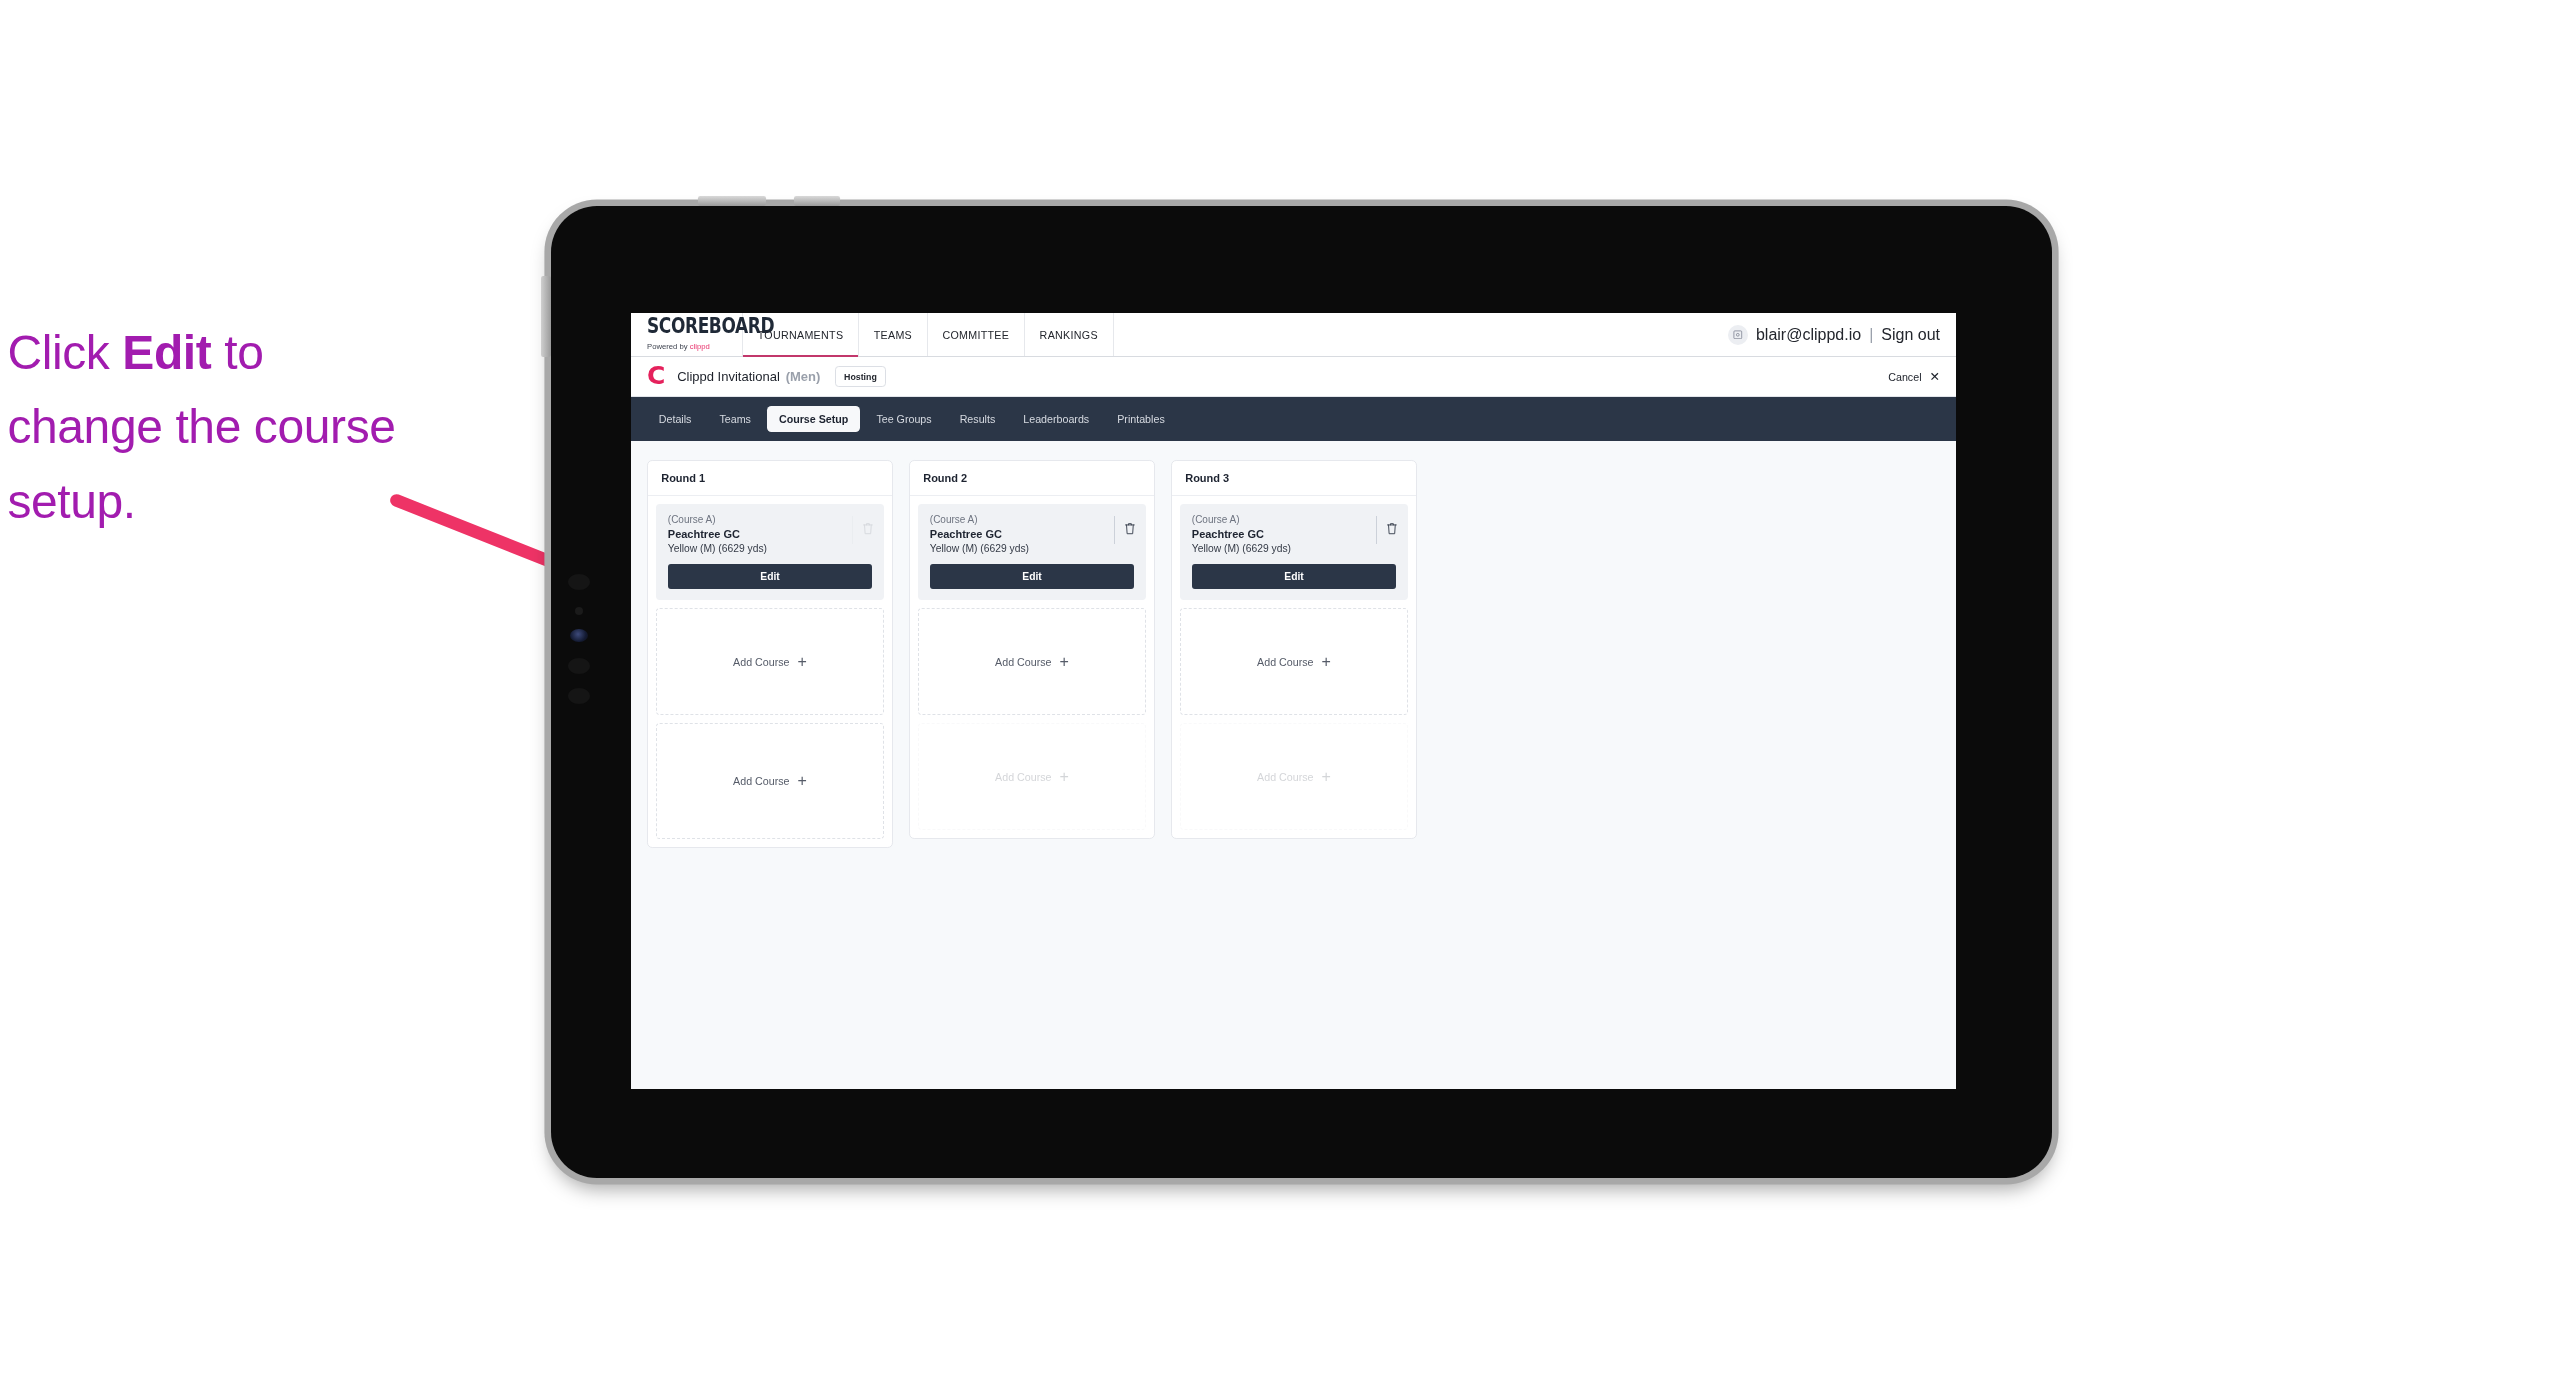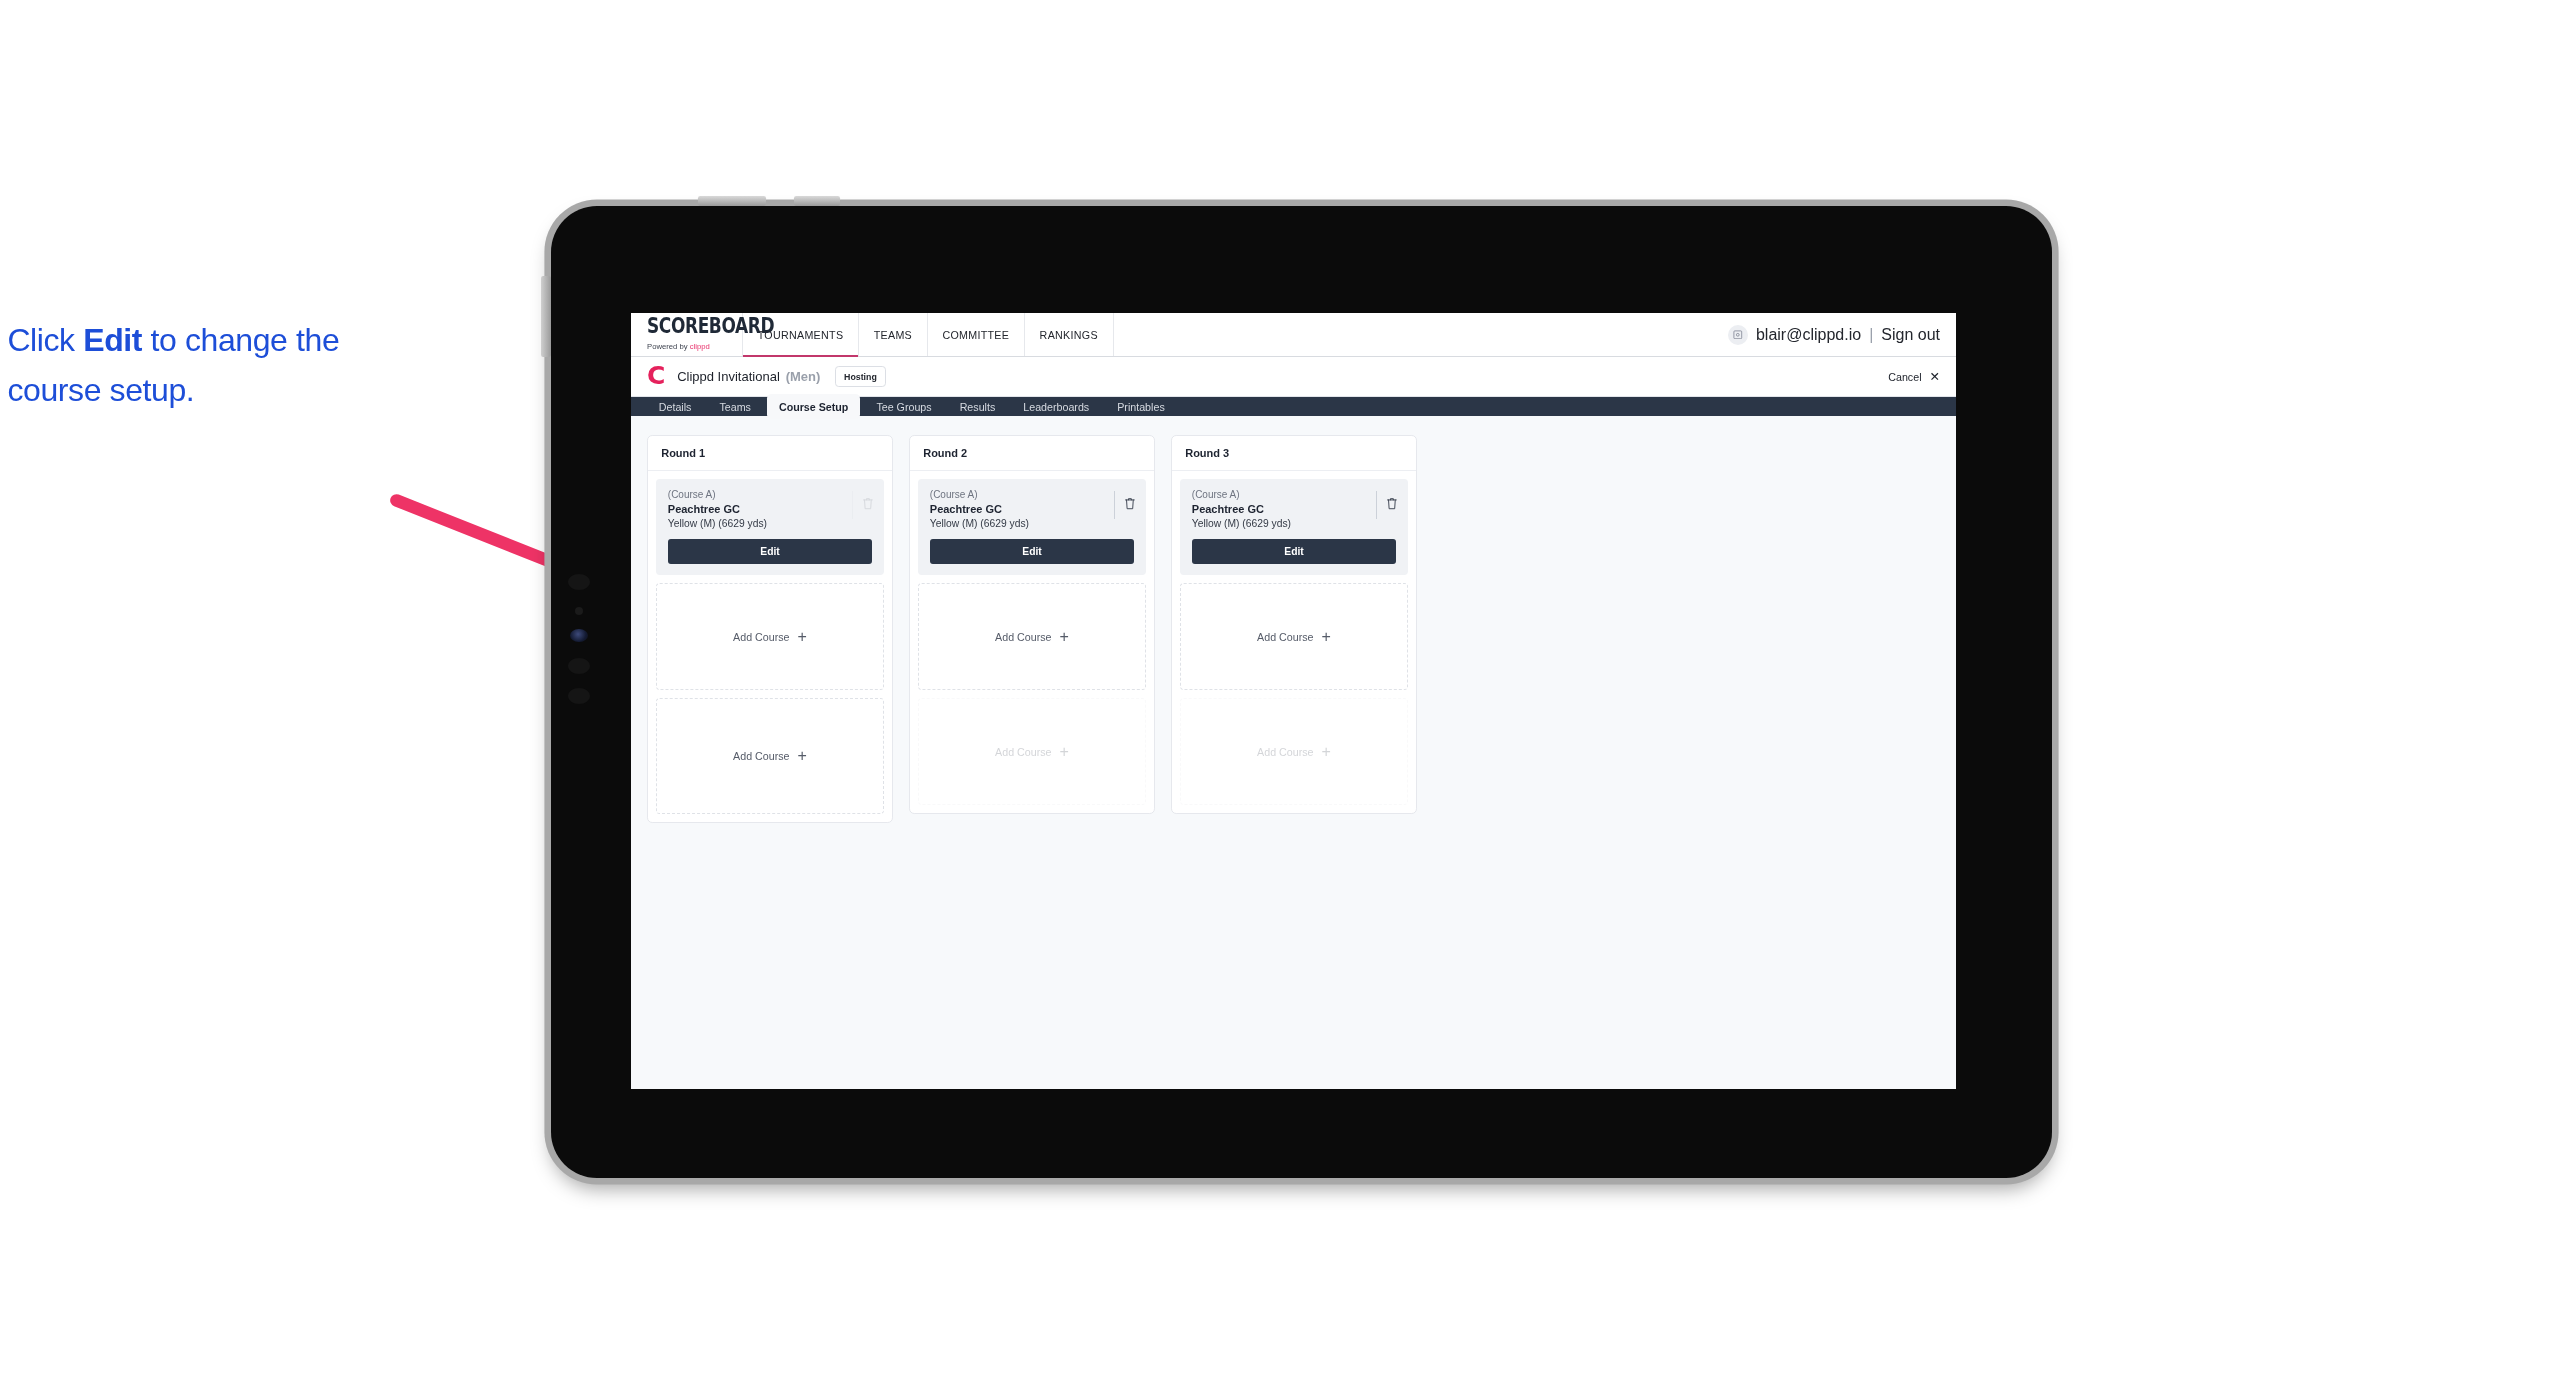--- a/index.html
+++ b/index.html
@@ -9,23 +9,23 @@
     font-family:"Liberation Sans", sans-serif;
     position:relative;
     overflow:hidden;
   }
 
   
   #annotation {
     position:absolute;
     left:7.4px; top:316px;
     width:412px;
-    font-size:32px;
+    font-size:48px;
     line-height:1.55;
-    color:#1d4ed8;
+    color:#a21caf;
     font-family:"Liberation Sans", sans-serif;
     letter-spacing:-0.4px;
   }
   #annotation b { font-weight:bold; }
 
   #arrow-svg {
     position:absolute;
     left:383px; top:471px;
     width:309px; height:169px;
     pointer-events:none;
@@ -164,21 +164,21 @@
   #cancel-wrap {
     margin-left:auto;
     display:flex; align-items:center; gap:8px;
     font-size:10.7px; color:#1c2029;
     cursor:pointer;
   }
   #cancel-x { font-size:12.5px; }
 
   
   #tabs {
-    height:19px;
+    height:44px;
     background:#2b3647;
     display:flex; align-items:center;
     padding:0 16px;
     gap:4.4px;
   }
   .tab {
     font-size:10.7px;
     color:#d6dae1;
     padding:6.6px 11.8px;
     border-radius:4.4px;

